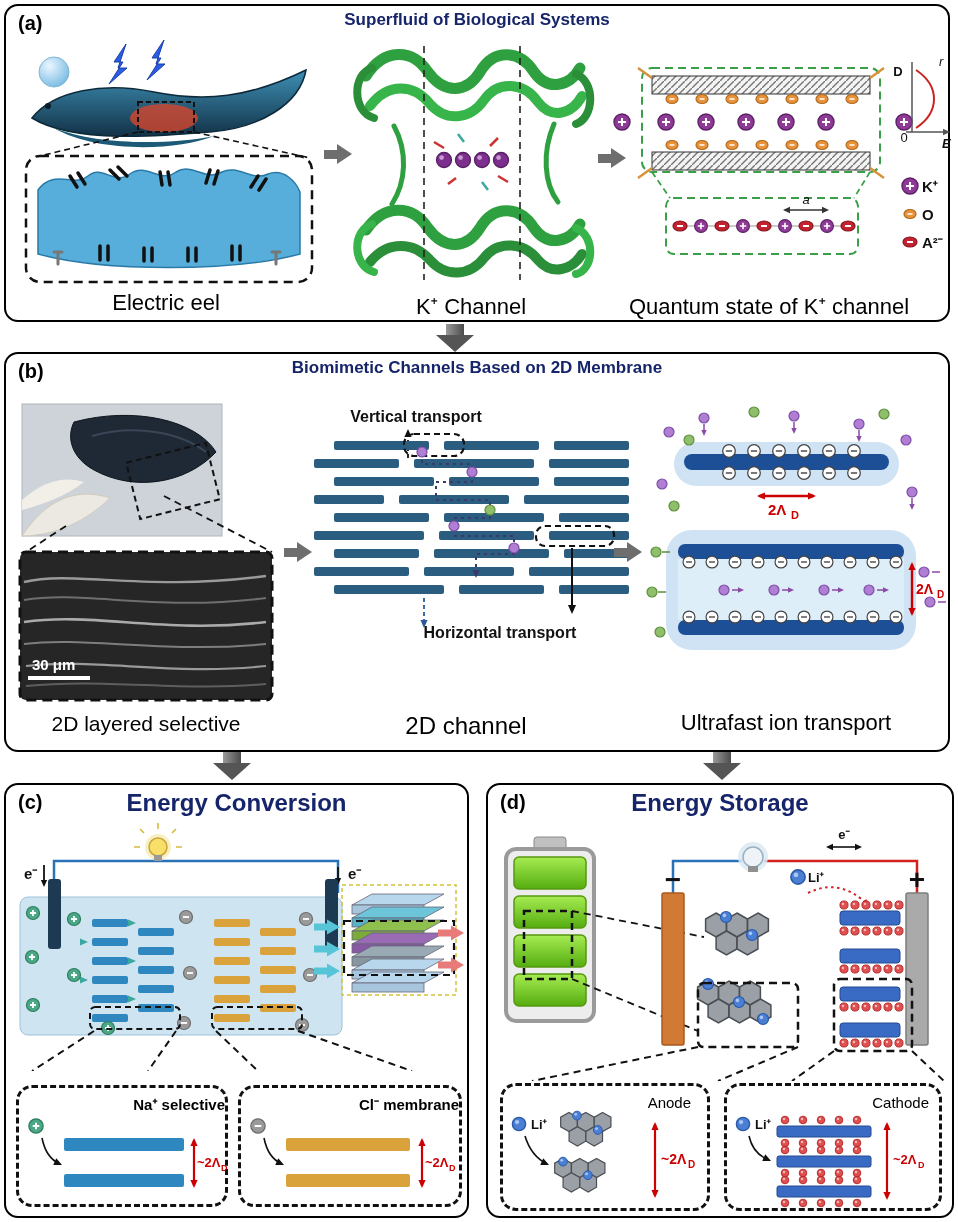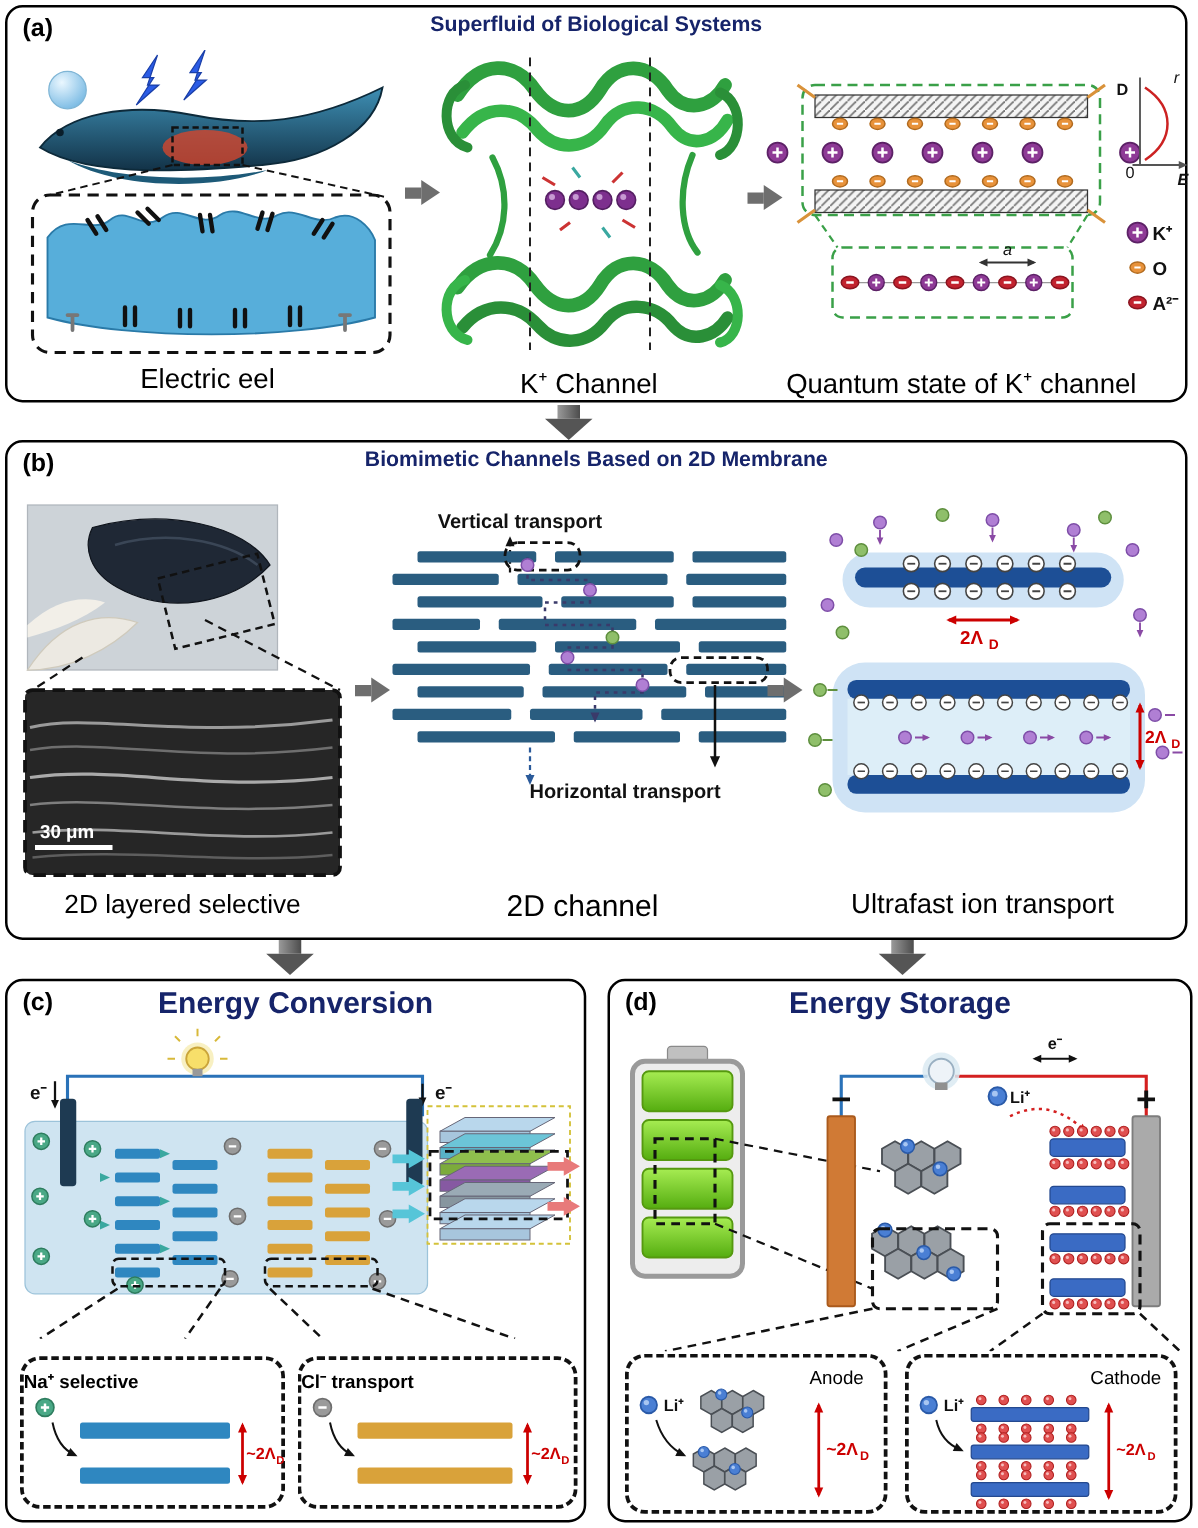--- a/index.html
+++ b/index.html
@@ -9,21 +9,21 @@
   .ptitle{position:absolute;left:0;right:0;top:4px;text-align:center;font-size:17px;font-weight:bold;color:#16246a;z-index:2}
   .cap{position:absolute;text-align:center;font-weight:normal;color:#000;font-size:22px}
   .abs{position:absolute}
   .rarrow{position:absolute;display:flex;align-items:center}
   .rstem{width:13px;height:9px;background:#6e6e6e}
   .rhead{width:0;height:0;border-top:10px solid transparent;border-bottom:10px solid transparent;border-left:15px solid #6e6e6e}
   .flowarrow{position:absolute;display:flex;flex-direction:column;align-items:center;width:38px}
   .fstem{width:18px;height:11px;background:linear-gradient(90deg,#9a9a9a,#4c4c4c)}
   .fhead{width:0;height:0;border-left:19px solid transparent;border-right:19px solid transparent;border-top:17px solid #555}
   .zbox{position:absolute;border:3px dashed #111;border-radius:16px;box-sizing:border-box;background:#fff}
-  .boxtitle{position:absolute;left:0;right:0;top:6px;text-align:left;font-weight:bold;font-size:15px;color:#000}
+  .boxtitle{position:absolute;left:0;right:0;top:6px;text-align:right;font-weight:bold;font-size:15px;color:#000}
   .boxtitle2{position:absolute;font-weight:normal;font-size:15px;color:#000}
   svg text{font-family:"Liberation Sans",sans-serif}
 </style>
 </head>
 <body>
 
 <div class="fig">
 
 <svg width="0" height="0" style="position:absolute">
   <defs>
@@ -573,21 +573,21 @@
       <rect x="44" y="60" width="120" height="13" rx="2" fill="#2f87c0"></rect>
       <path d="M174,26 V72" stroke="#cc0000" stroke-width="2.2"></path>
       <use href="#tri2" transform="translate(174,24) rotate(-90) scale(0.8)" fill="#cc0000"></use>
       <use href="#tri2" transform="translate(174,74) rotate(90) scale(0.8)" fill="#cc0000"></use>
       <text x="177" y="53" font-size="13" font-weight="bold" fill="#cc0000">~2Λ</text>
       <text x="201" y="57" font-size="9" font-weight="bold" fill="#cc0000">D</text>
     </svg>
   </div>
 
   <div class="zbox" style="left:232px;top:300px;width:224px;height:122px">
-    <div class="boxtitle">Cl⁻ transport</div>
+    <div class="boxtitle">Cl⁻ membrane</div>
     <svg class="abs" style="left:1px;top:26px" width="220" height="94" viewBox="0 0 220 94">
       <use href="#minusion" transform="translate(16,12) scale(1.1)"></use>
       <path d="M22,24 Q26,44 40,50" stroke="#111" stroke-width="1.6" fill="none"></path>
       <use href="#tri2" transform="translate(42,51) rotate(25) scale(0.8)" fill="#111"></use>
       <rect x="44" y="24" width="124" height="13" rx="2" fill="#d9a23a"></rect>
       <rect x="44" y="60" width="124" height="13" rx="2" fill="#d9a23a"></rect>
       <path d="M180,26 V72" stroke="#cc0000" stroke-width="2.2"></path>
       <use href="#tri2" transform="translate(180,24) rotate(-90) scale(0.8)" fill="#cc0000"></use>
       <use href="#tri2" transform="translate(180,74) rotate(90) scale(0.8)" fill="#cc0000"></use>
       <text x="183" y="53" font-size="13" font-weight="bold" fill="#cc0000">~2Λ</text>

